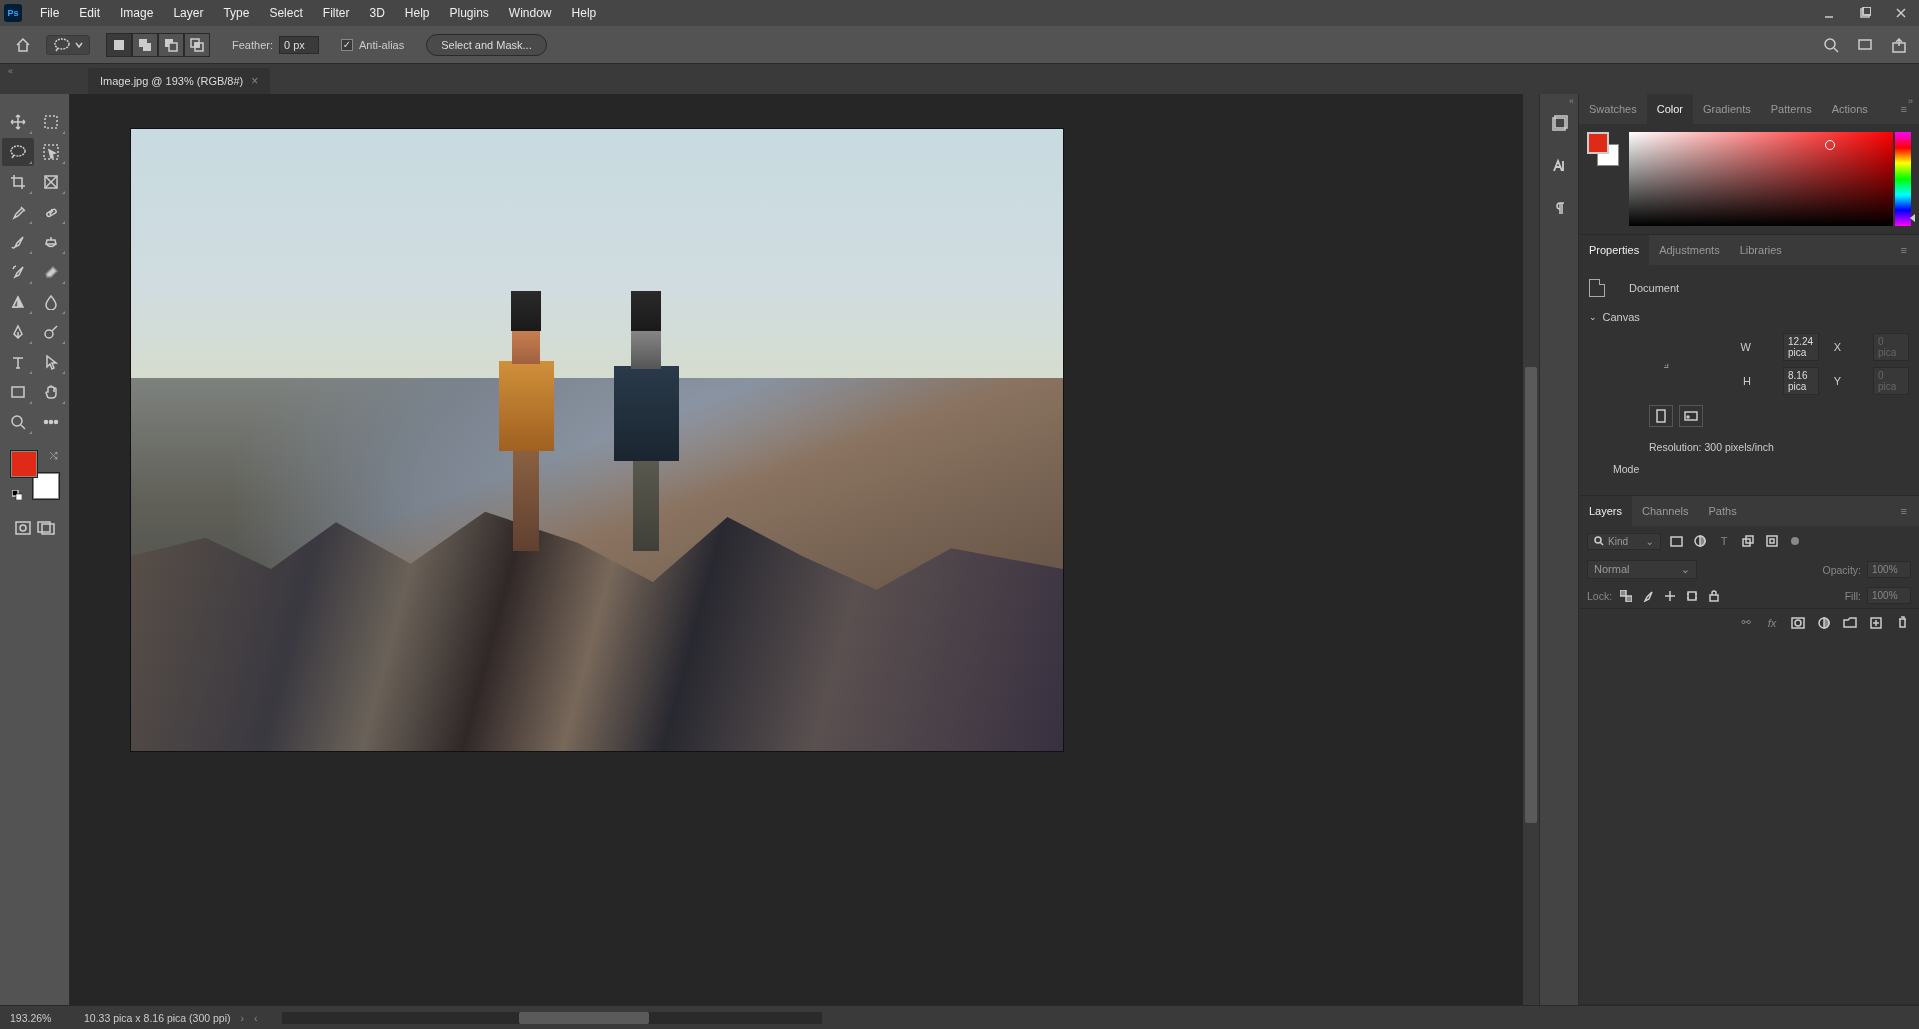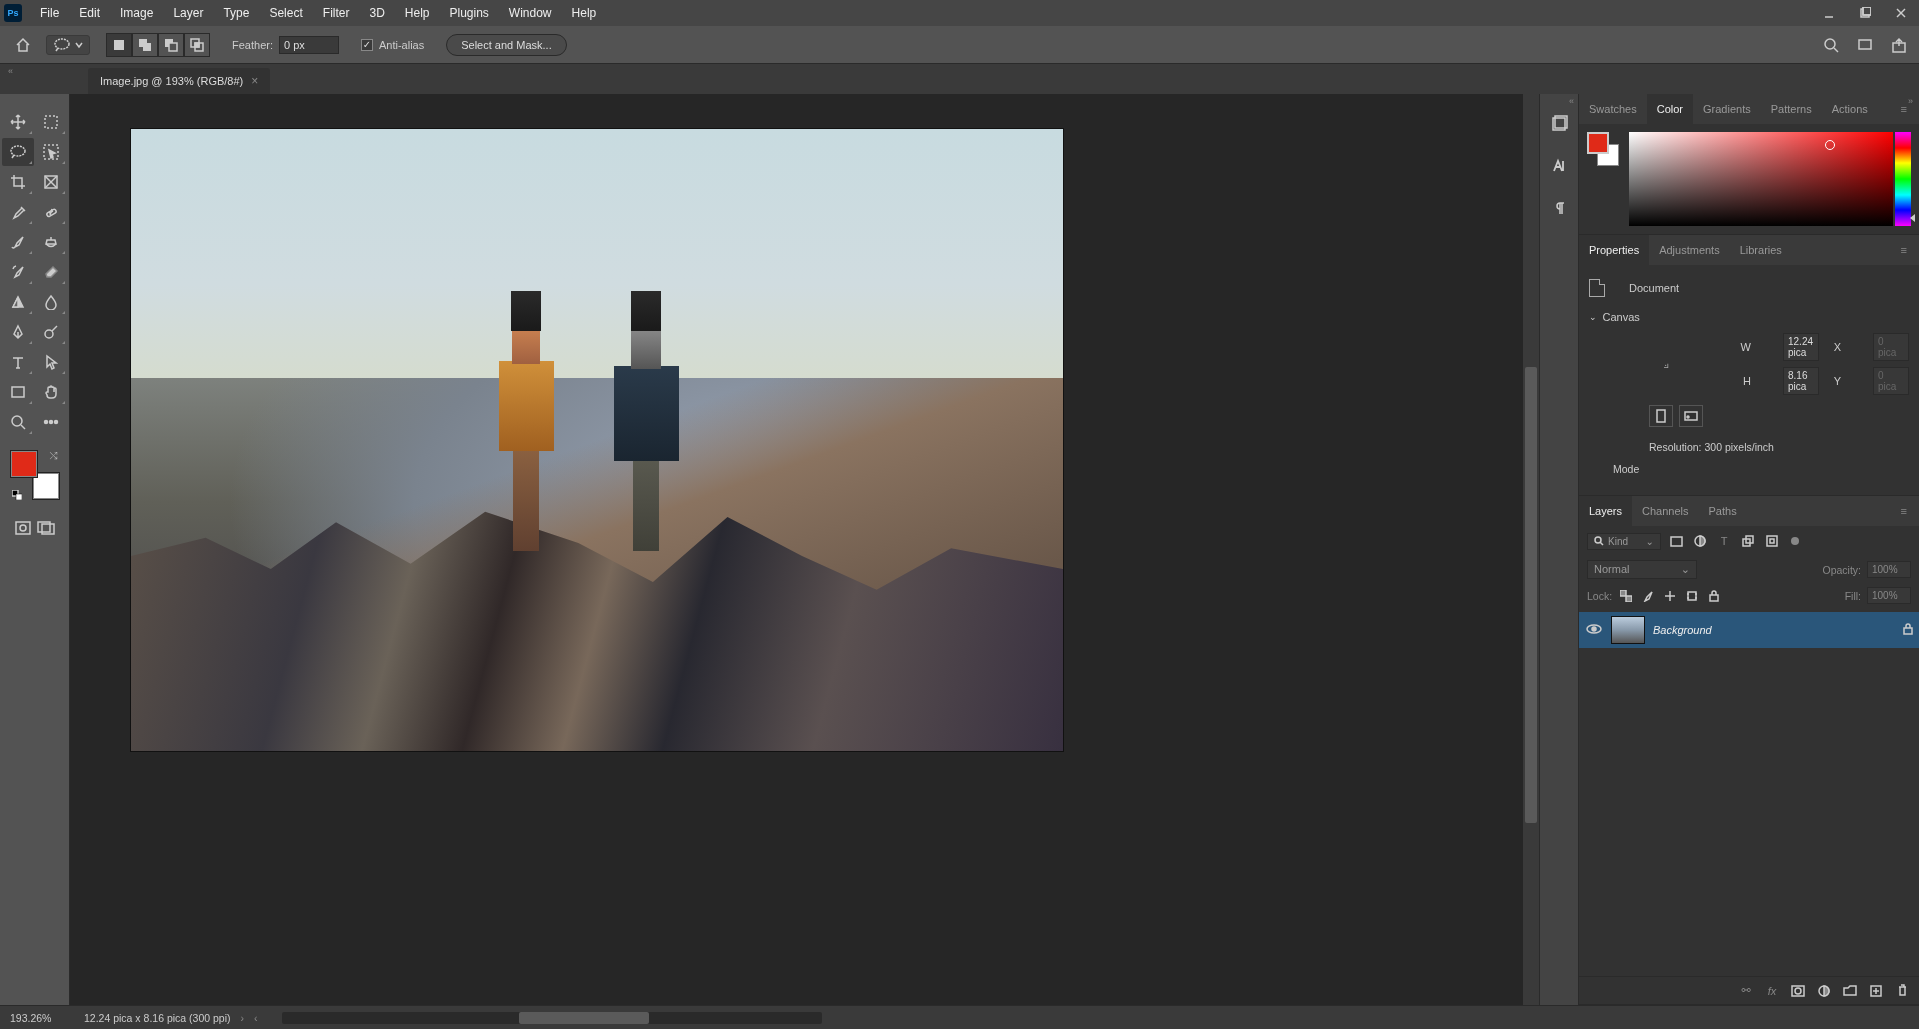--- a/index.html
+++ b/index.html
@@ -13,21 +13,21 @@
 .win-btn { width: 36px; height: 26px; display: flex; align-items: center; justify-content: center; cursor: pointer; color: #ccc; }
 
 
 .optionsbar { height: 38px; background: #535353; display: flex; align-items: center; padding: 0 8px; border-bottom: 1px solid #2a2a2a; gap: 8px; }
 .home-btn { width: 30px; height: 28px; display: flex; align-items: center; justify-content: center; cursor: pointer; }
 .lasso-preset { display: flex; align-items: center; gap: 4px; border: 1px solid #3a3a3a; padding: 2px 6px; border-radius: 3px; background: #444; }
 .sel-mode-group { display: flex; gap: 0; margin-left: 8px; }
 .sel-mode { width: 26px; height: 24px; display: flex; align-items: center; justify-content: center; border: 1px solid #2a2a2a; background: #535353; cursor: pointer; }
 .sel-mode.active { background: #3a3a3a; }
 .feather-wrap { display: flex; align-items: center; gap: 6px; margin-left: 14px; }
-.feather-input { width: 60px; background: #3a3a3a; border: 1px solid #2a2a2a; color: #ddd; padding: 2px 4px; font-size: 11px; }
+.feather-input { width: 40px; background: #3a3a3a; border: 1px solid #2a2a2a; color: #ddd; padding: 2px 4px; font-size: 11px; }
 .checkbox { width: 12px; height: 12px; border: 1px solid #888; background: #3a3a3a; display: inline-flex; align-items: center; justify-content: center; }
 .checkbox.checked::after { content: "✓"; color: #ddd; font-size: 10px; }
 .mask-btn { background: #4a4a4a; border: 1px solid #2a2a2a; border-radius: 12px; padding: 4px 14px; cursor: pointer; font-size: 11px; color: #ddd; margin-left: 14px; }
 .right-icons { margin-left: auto; display: flex; gap: 10px; align-items: center; }
 .icon-btn { width: 24px; height: 24px; display: flex; align-items: center; justify-content: center; cursor: pointer; }
 
 
 .doc-tabs { height: 30px; background: #3a3a3a; display: flex; align-items: flex-end; padding-left: 88px; position: relative; }
 .reveal { position: absolute; left: 8px; top: 2px; font-size: 9px; color: #888; }
 .doc-tab { background: #323232; padding: 6px 12px; font-size: 11px; color: #ddd; display: flex; align-items: center; gap: 8px; border-top-left-radius: 3px; border-top-right-radius: 3px; }
@@ -603,34 +603,20 @@
             </span>
           <span class="lock-ic">
               <svg width="10" height="12">
                 <rect x="1" y="5" width="8" height="6"></rect>
                 <path d="M3 5 V3 A2 2 0 0 1 7 3 V5"></path>
               </svg>
             </span>
           <span style="margin-left:auto">Fill:</span>
           <span class="pct-box">100%</span>
         </div>
-        <div class="layer-list">
-          <div class="layer-row">
-            <span class="eye"><svg width="16" height="12">
-                  <ellipse cx="8" cy="6" rx="7" ry="4"></ellipse>
-                  <circle cx="8" cy="6" r="2" fill="#ccc"></circle>
-                </svg></span>
-            <div class="thumb"></div>
-            <span class="layer-name">Background</span>
-            <span class="layer-lock-r"><svg width="10" height="12">
-                  <rect x="1" y="5" width="8" height="6"></rect>
-                  <path d="M3 5 V3 A2 2 0 0 1 7 3 V5"></path>
-                </svg></span>
-          </div>
-        </div>
         <div class="layer-footer">
           <span class="lf-ic">⚯</span>
           <span class="lf-ic">
               <i>fx</i>
             </span>
           <span class="lf-ic">
               <svg width="14" height="12">
                 <rect x="1" y="1" width="12" height="10"></rect>
                 <circle cx="7" cy="6" r="3"></circle>
               </svg>
@@ -661,20 +647,20 @@
         </div>
       </div>
     </div>
 
   </div>
 </div>
 
 <div class="statusbar">
   <span class="status-zoom">193.26%</span>
   <div class="status-info">
-    <span>12.24 pica x 8.16 pica (300 ppi)</span>
+    <span>10.33 pica x 8.16 pica (300 ppi)</span>
     <span class="sb-chev">›</span>
     <span class="sb-chev">‹</span>
   </div>
   <div class="sb-scrollbar">
       <div class="sb-thumb"></div>
     </div>
 </div>
 
 </body></html>

